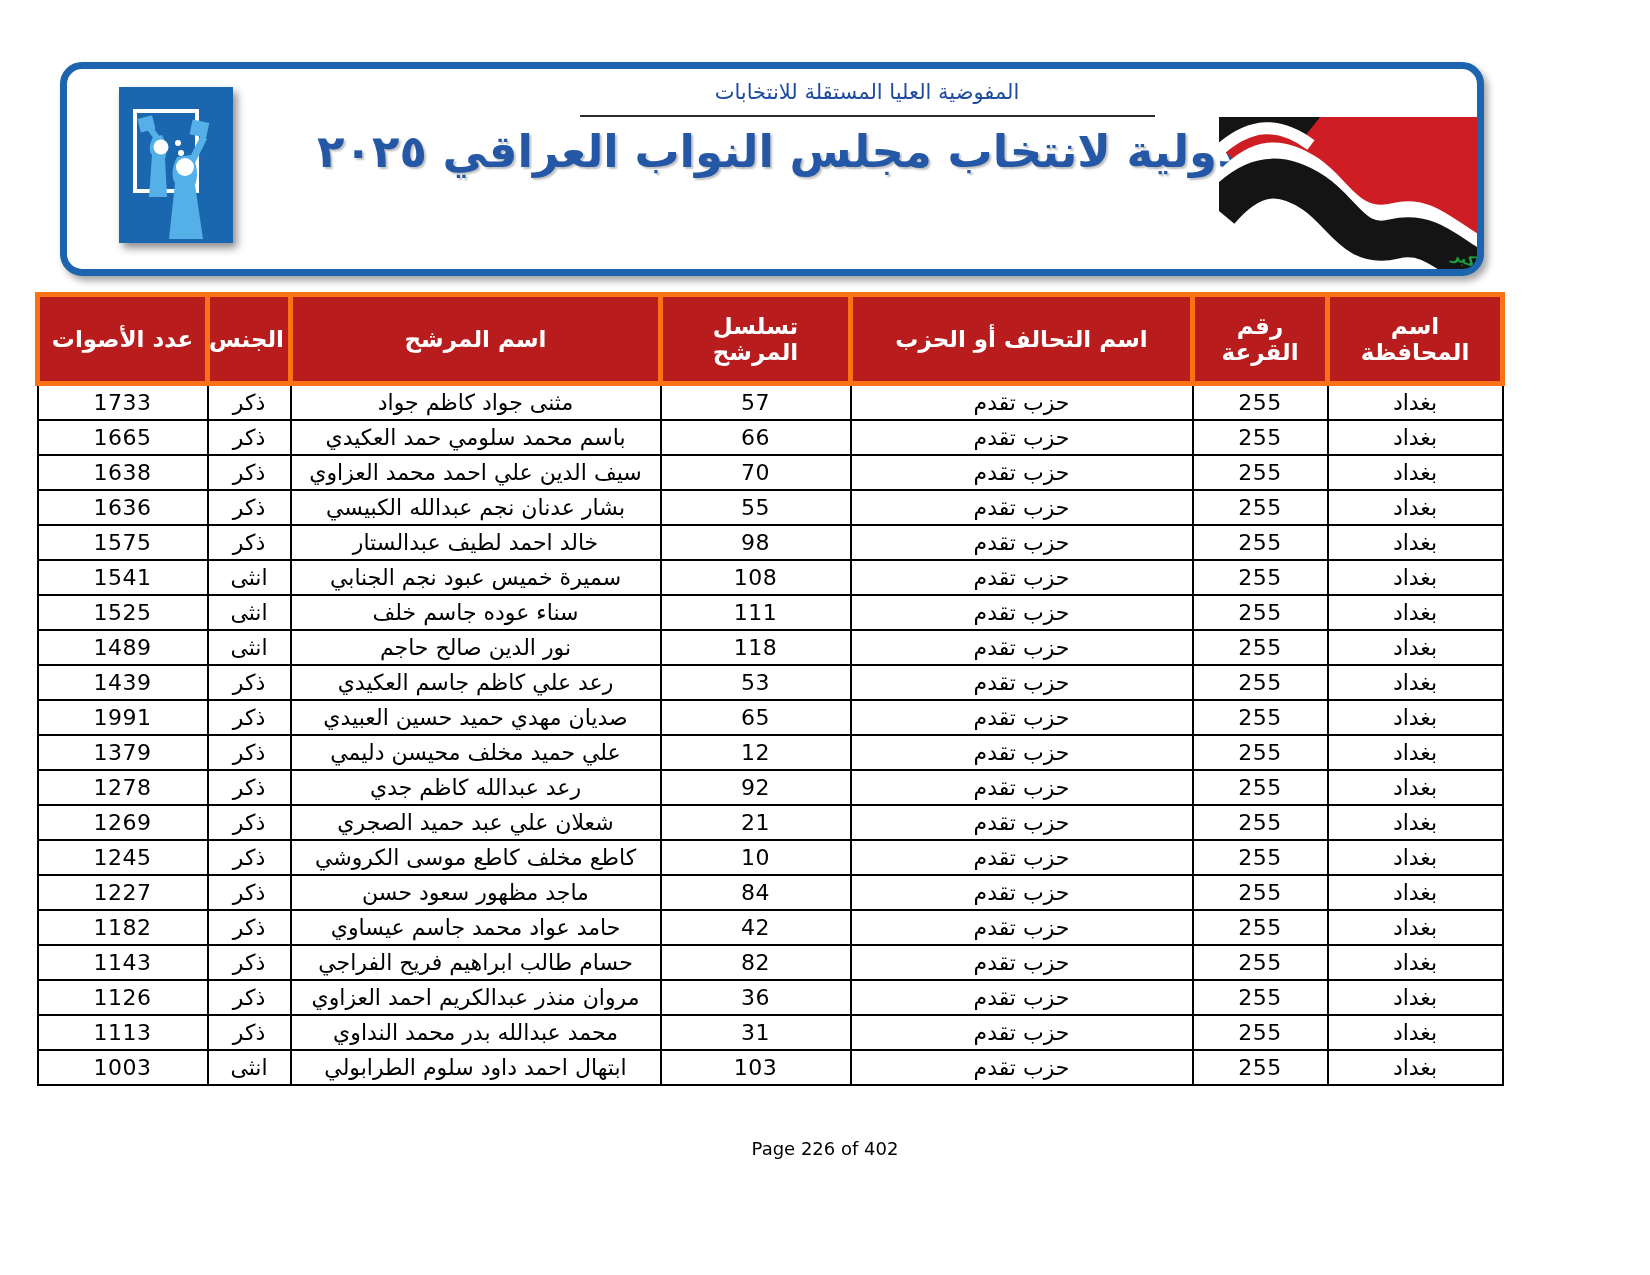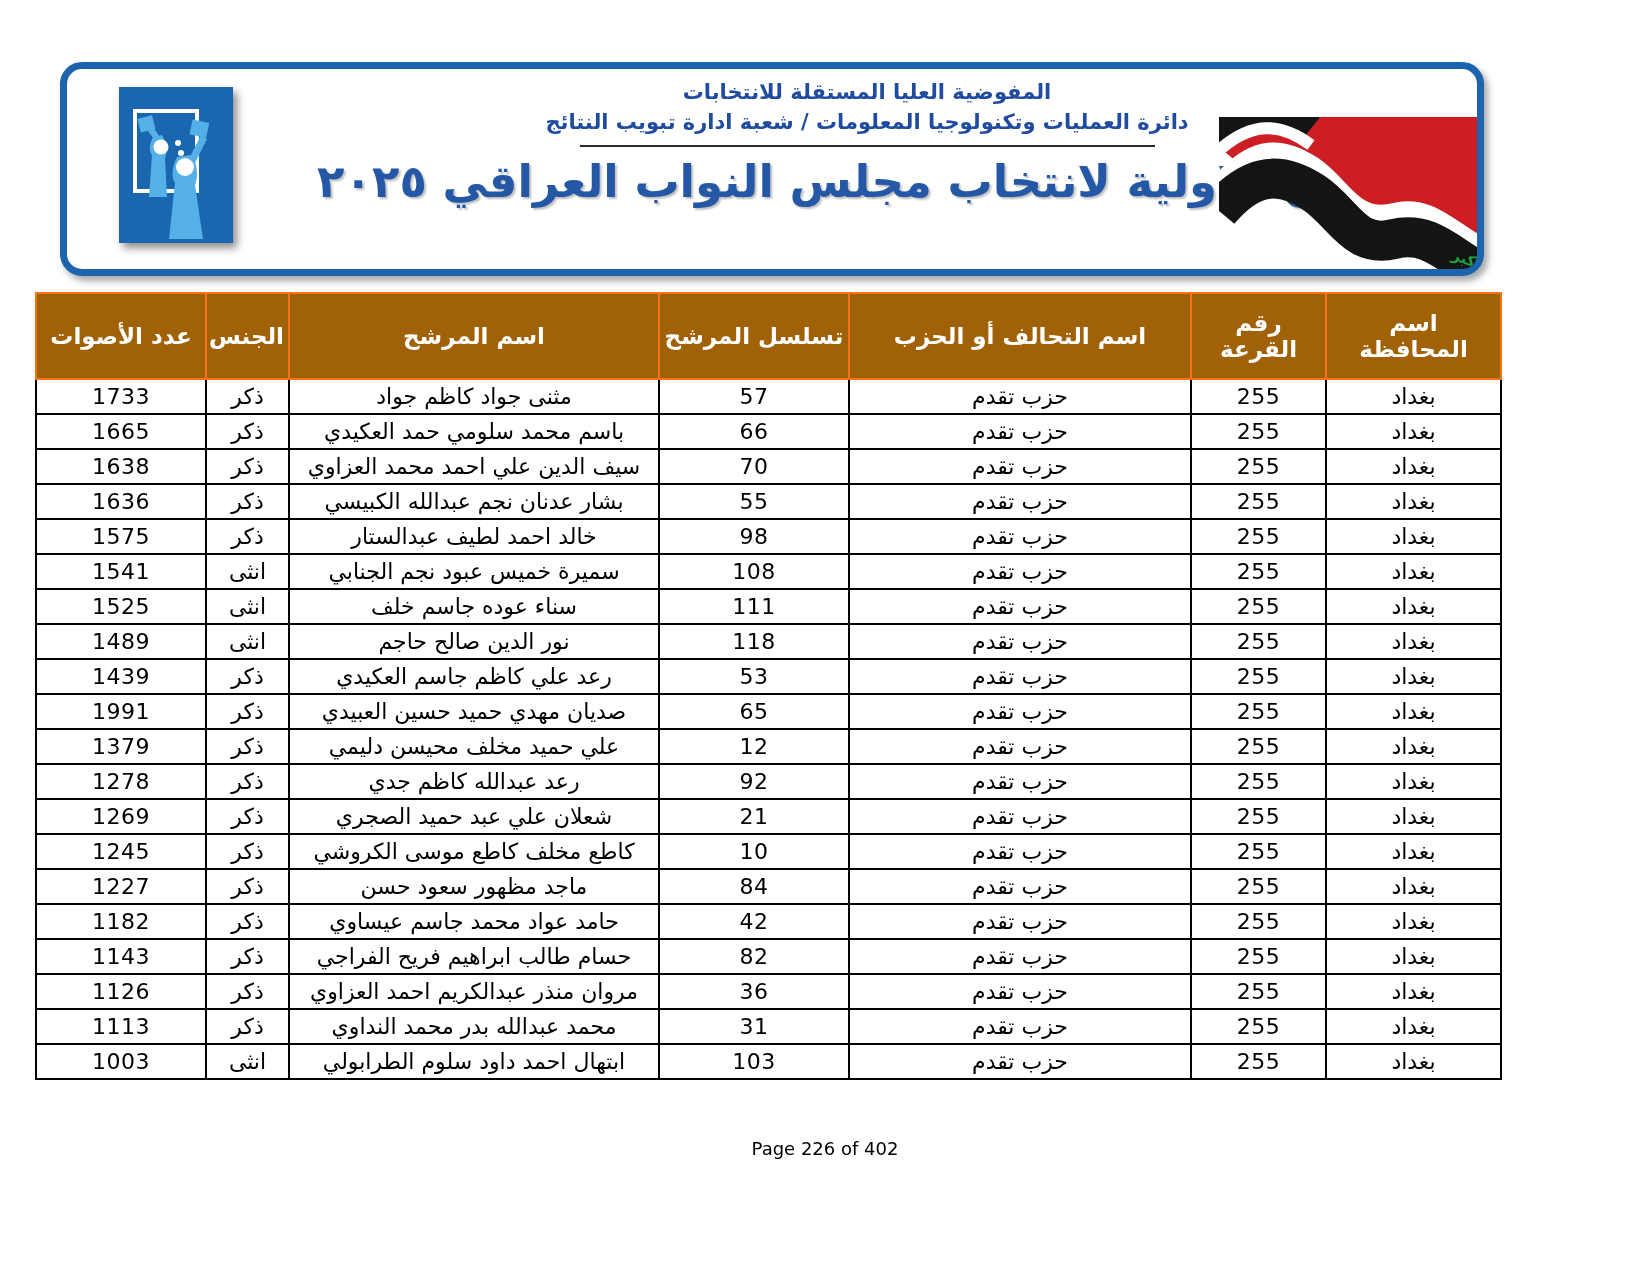--- a/index.html
+++ b/index.html
@@ -10,53 +10,52 @@
   .banner{position:absolute;left:60px;top:62px;width:1410px;height:200px;
           background:#ffffff;border:7px solid #1c64ae;border-radius:22px;
           box-shadow:4px 5px 7px rgba(0,0,0,.35);}
   .banner-inner{position:absolute;inset:0;border-radius:14px;overflow:hidden;}
 
   .logo-wrap{position:absolute;left:52px;top:18px;width:114px;height:156px;
              box-shadow:4px 5px 8px rgba(0,0,0,.45);}
   .logo-wrap svg{display:block;}
 
   .head-text{position:absolute;left:130px;top:8px;width:1340px;text-align:center;direction:rtl;}
-  .org-line{color:#1f4ba0;font-weight:bold;font-size:21px;line-height:30px;}
+  .org-line{color:#1f4ba0;font-weight:normal;font-size:21px;line-height:30px;}
   .org-divider{width:575px;height:0;border-top:2px solid #2b2b2b;margin:8px auto 6px auto;}
   .main-title{color:#2457a5;font-weight:bold;font-size:45px;line-height:58px;
               text-shadow:2px 2px 2px rgba(0,0,0,.25);}
 
   .flag-wrap{position:absolute;left:1152px;top:48px;width:340px;height:222px;
              border-top-right-radius:22px;border-bottom-right-radius:10px;overflow:hidden;}
   .flag-wrap svg{display:block;}
 
   
   table.results{position:absolute;left:35px;top:292px;width:1465px;
                 border-collapse:collapse;direction:rtl;table-layout:fixed;}
-  table.results th{background:#a16207;color:#ffffff;font-weight:bold;font-size:23px;
-                   border:2px solid #f97316;height:32px;padding:16px 4px;}
+  table.results th{background:#b91c1c;color:#ffffff;font-weight:bold;font-size:23px;
+                   border:5px solid #f97316;height:32px;padding:16px 4px;}
   table.results td{border:2px solid #000;height:33px;padding:0 4px;text-align:center;
                    font-size:22px;color:#000;background:#fff;overflow:hidden;white-space:nowrap;}
   td.num{font-size:23px;letter-spacing:.5px;margin-left:29px;}
 
   
   .footer{position:absolute;left:0;top:1138px;width:100%;text-align:center;
           font-size:18px;color:#000;}
 </style>
 </head>
 <body>
 
 <div class="page">
 
   <div class="banner">
     <div class="banner-inner">
 
       <div class="head-text">
         <div class="org-line">المفوضية العليا المستقلة للانتخابات</div>
-        <div class="org-line">دائرة العمليات وتكنولوجيا المعلومات / شعبة ادارة تبويب النتائج</div>
         <div class="org-divider"></div>
         <div class="main-title">النتائج الاولية لانتخاب مجلس النواب العراقي ٢٠٢٥</div>
       </div>
 
       <div class="flag-wrap">
         <svg width="340" height="222" viewBox="0 0 340 222" xmlns="http://www.w3.org/2000/svg">
 
           <path d="M0,30 C35,-12 65,-8 95,12 C125,32 135,68 175,58 C215,48 235,82 275,98 C305,110 325,102 340,112" fill="none" stroke="#cf1d24" stroke-width="60"></path>
           <path d="M110,0 L340,0 L340,112 C325,102 305,110 275,98 C235,82 215,48 175,58 C135,68 125,32 110,12 Z" fill="#cf1d24"></path>
 

